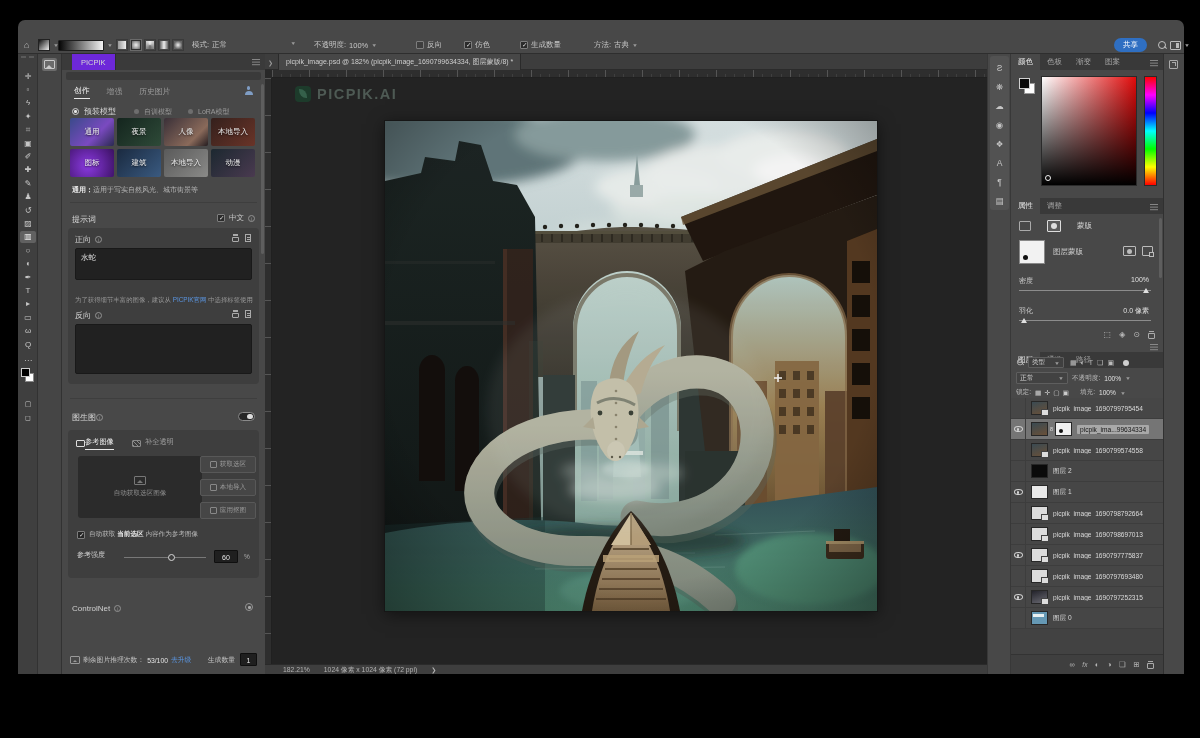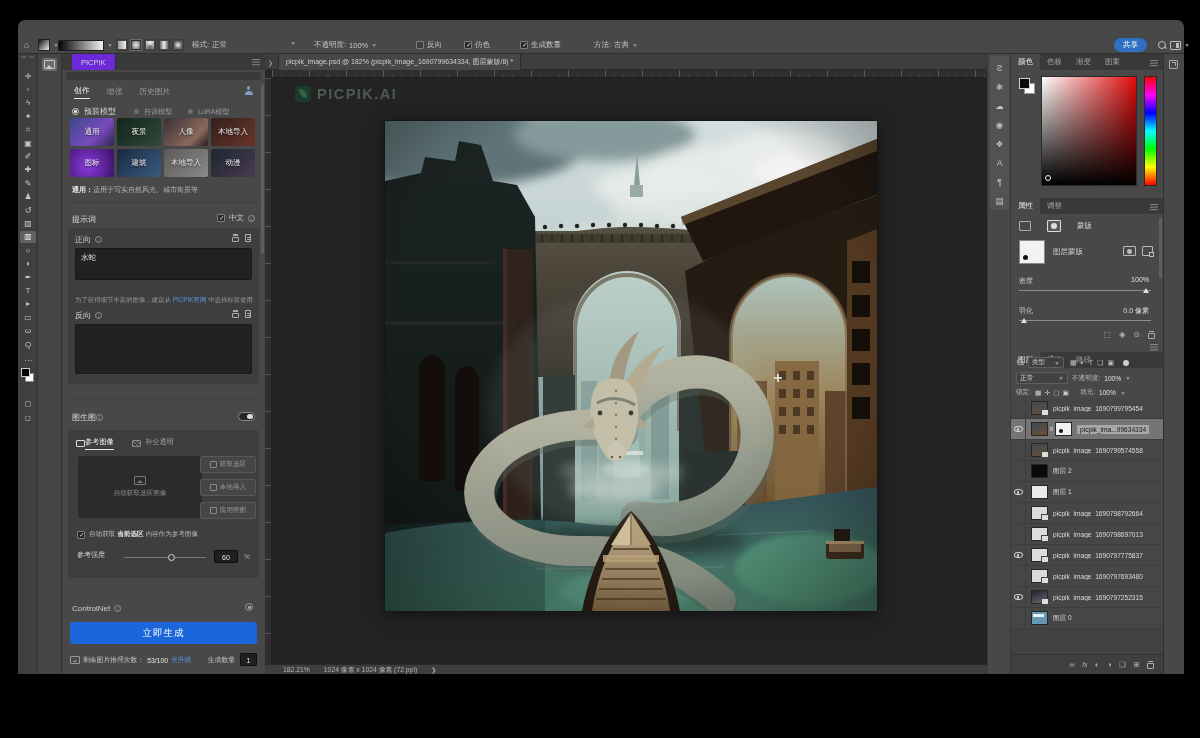--- a/index.html
+++ b/index.html
@@ -318,21 +318,20 @@
     </div>
     <div class="p-abs row" style="left:10px;top:550px;gap:4px">
       <span style="font-size:8px;color:#cfcfcf">ControlNet</span>
         <span class="info">i</span>
     </div>
     <div class="p-abs" style="right:12px;top:549px">
       <span style="display:block;width:8px;height:8px;border-radius:50%;border:1px solid #969696;position:relative">
           <i style="position:absolute;left:2px;top:2px;width:2.6px;height:2.6px;border-radius:50%;background:#aaa"></i>
         </span>
     </div>
-    <div class="genbtn" style="top:568px">立即生成</div>
     <div class="p-abs row" style="left:8px;top:601px;gap:3px">
       <span style="width:10px;height:8px;border:1px solid #999;border-radius:1px;position:relative">
           <i style="position:absolute;left:1.5px;bottom:1px;border-left:2.5px solid transparent;border-right:2.5px solid transparent;border-bottom:2.5px solid #999"></i>
         </span>
       <span style="font-size:6.8px;color:#c2c2c2">剩余图片推理次数：</span>
       <span style="font-size:6.8px;color:#e2e2e2">53/100</span>
       <span style="font-size:6.8px" class="blue">去升级</span>
     </div>
     <div class="p-abs row" style="right:8px;top:599px;gap:5px">
       <span style="font-size:6.8px;color:#c2c2c2">生成数量</span>

